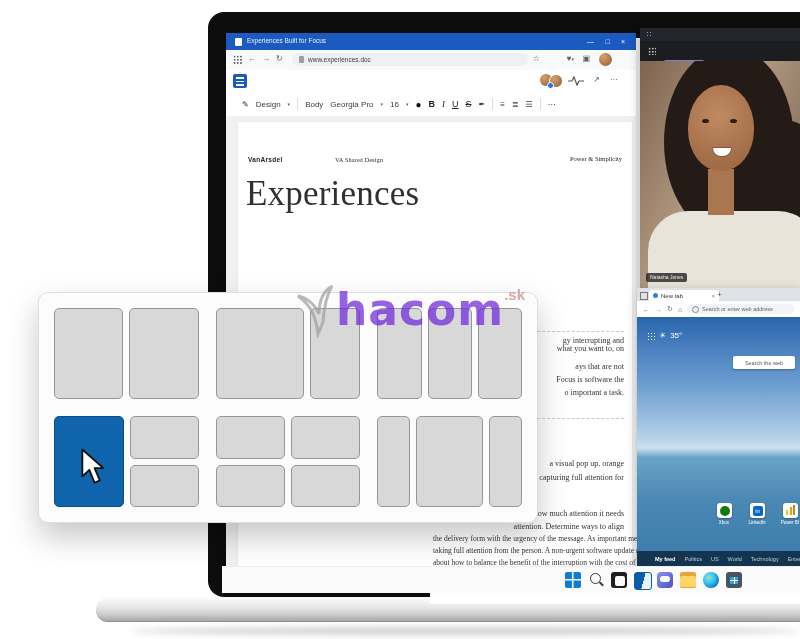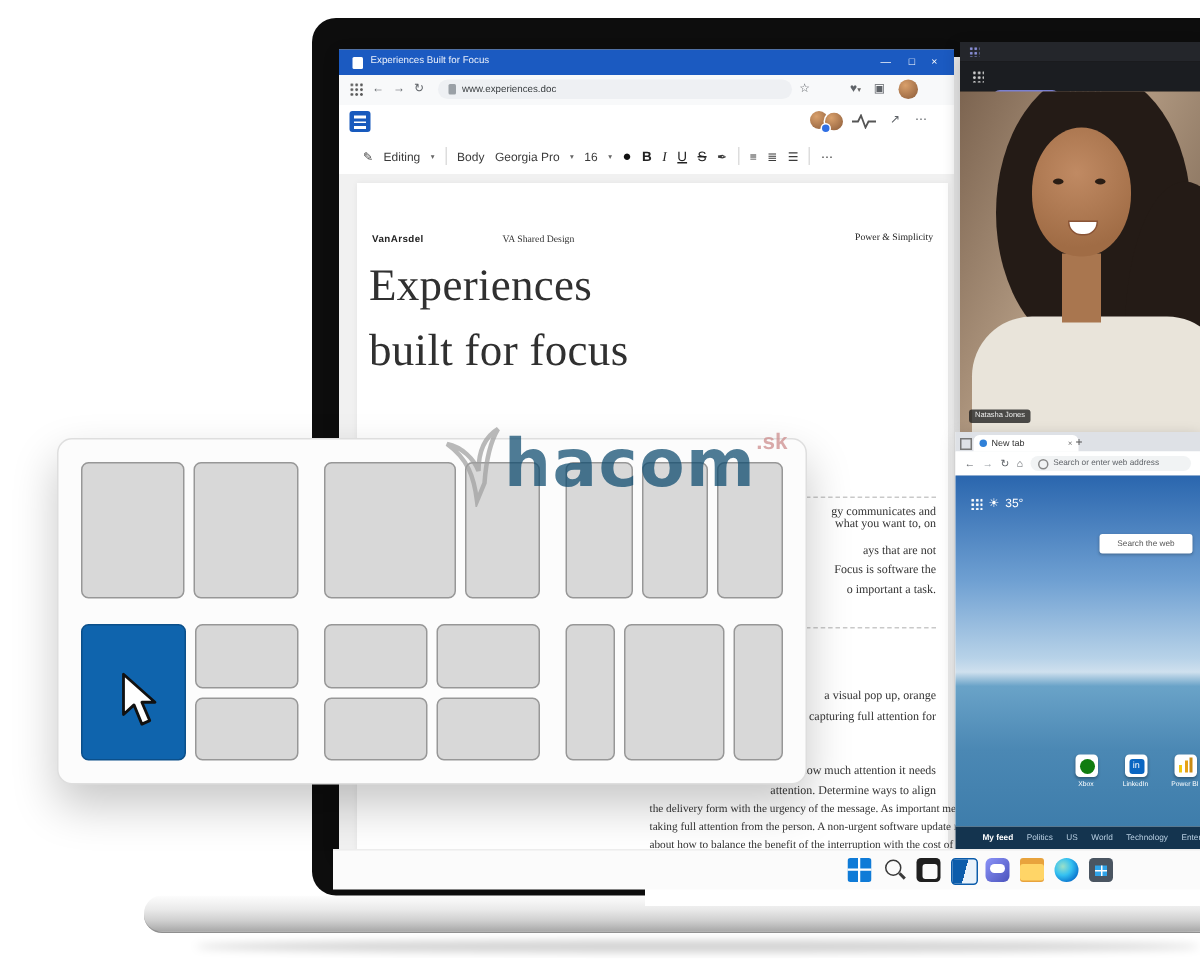--- a/index.html
+++ b/index.html
@@ -39,21 +39,21 @@
               display:flex;align-items:center;gap:7px;padding-left:16px;font-size:8px;color:#3b3b3b;}
   .tsep{width:1px;height:12px;background:#ddd;}
   .caret{font-size:5px;color:#666;}
   .fmt{font-size:9px;color:#222;}
   
   #doc-area{left:0;top:83px;right:0;bottom:0;background:#f1f1f1;}
   #doc-page{left:12px;top:6px;right:4px;bottom:0;background:#fff;box-shadow:0 0 4px rgba(0,0,0,.06);}
   #doc-brand{left:10px;top:34px;font-size:6.5px;font-weight:bold;color:#222;letter-spacing:.3px;}
   #doc-sub{left:97px;top:34px;font-size:6.5px;color:#333;font-family:"Liberation Serif",serif;}
   #doc-tag{right:10px;top:33px;font-size:6.5px;color:#222;font-family:"Liberation Serif",serif;}
-  .doc-h{left:8px;font-family:"Liberation Serif",serif;font-size:30px;color:#303030;letter-spacing:.2px;}
+  .doc-h{left:8px;font-family:"Liberation Serif",serif;font-size:35px;color:#303030;letter-spacing:.2px;}
   .dash{border-top:1px dashed #c9c9c9;height:0;}
   .fragR{right:8px;font-family:"Liberation Serif",serif;font-size:8px;color:#333;white-space:nowrap;}
   .bodyline{left:195px;width:200px;font-family:"Liberation Serif",serif;font-size:7.5px;color:#333;white-space:nowrap;}
   
   #call-win{left:640px;top:28px;width:160px;height:260px;background:#111;box-shadow:0 3px 10px rgba(0,0,0,.3);}
   #call-bar1{left:0;top:0;right:0;height:13px;background:#24262b;}
   #call-bar2{left:0;top:13px;right:0;height:20px;background:#1b1d21;}
   #call-badge{left:22px;top:19px;width:44px;height:9px;border-radius:4.5px;background:#7a7fd1;}
   #call-timer{left:72px;top:20px;font-size:6px;color:#d8d8d8;}
   #call-photo{left:0;top:33px;right:0;bottom:0;overflow:hidden;
@@ -109,21 +109,21 @@
   
   #snap-panel{left:38px;top:292px;width:500px;height:231px;background:#fcfcfc;border:1px solid #dedede;
       border-radius:10px;box-shadow:0 14px 30px rgba(0,0,0,.22);box-sizing:border-box;
       display:grid;grid-template-columns:1fr 1fr 1fr;grid-template-rows:1fr 1fr;gap:17px;padding:15px;z-index:8;}
   .snap-opt{display:flex;gap:6px;}
   .cell{background:#d8d8d8;border:1.2px solid #979797;border-radius:5px;flex:1;}
   .cell.blue{background:#0f64ad;border-color:#0b4f8a;}
   .vstack{display:flex;flex-direction:column;gap:6px;flex:1;}
   
   #watermark{left:288px;top:284px;z-index:10;opacity:.72;display:flex;align-items:flex-start;pointer-events:none;}
-  #wm-text{font-size:44px;font-weight:bold;color:#0c4a6e;letter-spacing:1px;line-height:52px;font-family:"DejaVu Sans",sans-serif;}
+  #wm-text{font-size:44px;font-weight:bold;color:#6d28d9;letter-spacing:1px;line-height:52px;font-family:"DejaVu Sans",sans-serif;}
   #wm-tld{font-size:15px;color:#cc8a8a;font-weight:bold;margin-top:2px;}
   #cursor{z-index:9;}
 </style>
 </head>
 <body>
 
 <div id="stage">
 
   <div class="abs" id="base-shadow"></div>
   <div class="abs" id="base"></div>
@@ -166,21 +166,21 @@
       <div class="abs presence" style="right:82px;top:12px;"></div>
       <svg class="abs" style="right:52px;top:6px;" width="16" height="10" viewBox="0 0 16 10">
         <polyline points="0,5 4,5 6,1 9,9 11,5 16,5" fill="none" stroke="#555" stroke-width="1.2"></polyline>
       </svg>
       <div class="abs navglyph" style="right:36px;top:5px;">↗</div>
       <div class="abs navglyph" style="right:18px;top:5px;">⋯</div>
     </div>
 
     <div class="abs" id="ww-toolbar">
       <span>✎</span>
-      <span>Editing</span>
+      <span>Design</span>
       <span class="caret">▾</span>
       <span class="tsep"></span>
       <span>Body</span>
       <span>Georgia Pro</span>
       <span class="caret">▾</span>
       <span>16</span>
       <span class="caret">▾</span>
       <span style="color:#111;font-size:10px;">●</span>
       <span class="fmt" style="font-weight:bold;">B</span>
       <span class="fmt" style="font-style:italic;font-family:'Liberation Serif',serif;">I</span>
@@ -194,24 +194,23 @@
       <span class="tsep"></span>
       <span>⋯</span>
     </div>
 
     <div class="abs" id="doc-area">
       <div class="abs" id="doc-page">
         <div class="abs" id="doc-brand">VanArsdel</div>
         <div class="abs" id="doc-sub">VA Shared Design</div>
         <div class="abs" id="doc-tag">Power &amp; Simplicity</div>
         <div class="abs doc-h" style="top:52px;">Experiences</div>
-        <div class="abs doc-h" style="top:95px;">built for focus</div>
 
         <div class="abs dash" style="left:255px;right:8px;top:209px;"></div>
-        <div class="abs fragR" style="top:214px;">gy communicates and</div>
+        <div class="abs fragR" style="top:214px;">gy interrupting and</div>
         <div class="abs fragR" style="top:222px;">what you want to, on</div>
         <div class="abs fragR" style="top:240px;">ays that are not</div>
         <div class="abs fragR" style="top:253px;">Focus is software the</div>
         <div class="abs fragR" style="top:266px;">o important a task.</div>
         <div class="abs dash" style="left:255px;right:8px;top:296px;"></div>
 
         <div class="abs fragR" style="top:337px;">a visual pop up, orange</div>
         <div class="abs fragR" style="top:351px;">eeded, capturing full attention for</div>
         <div class="abs fragR" style="top:387px;">mine, how much attention it needs</div>
         <div class="abs fragR" style="top:400px;">attention. Determine ways to align</div>

